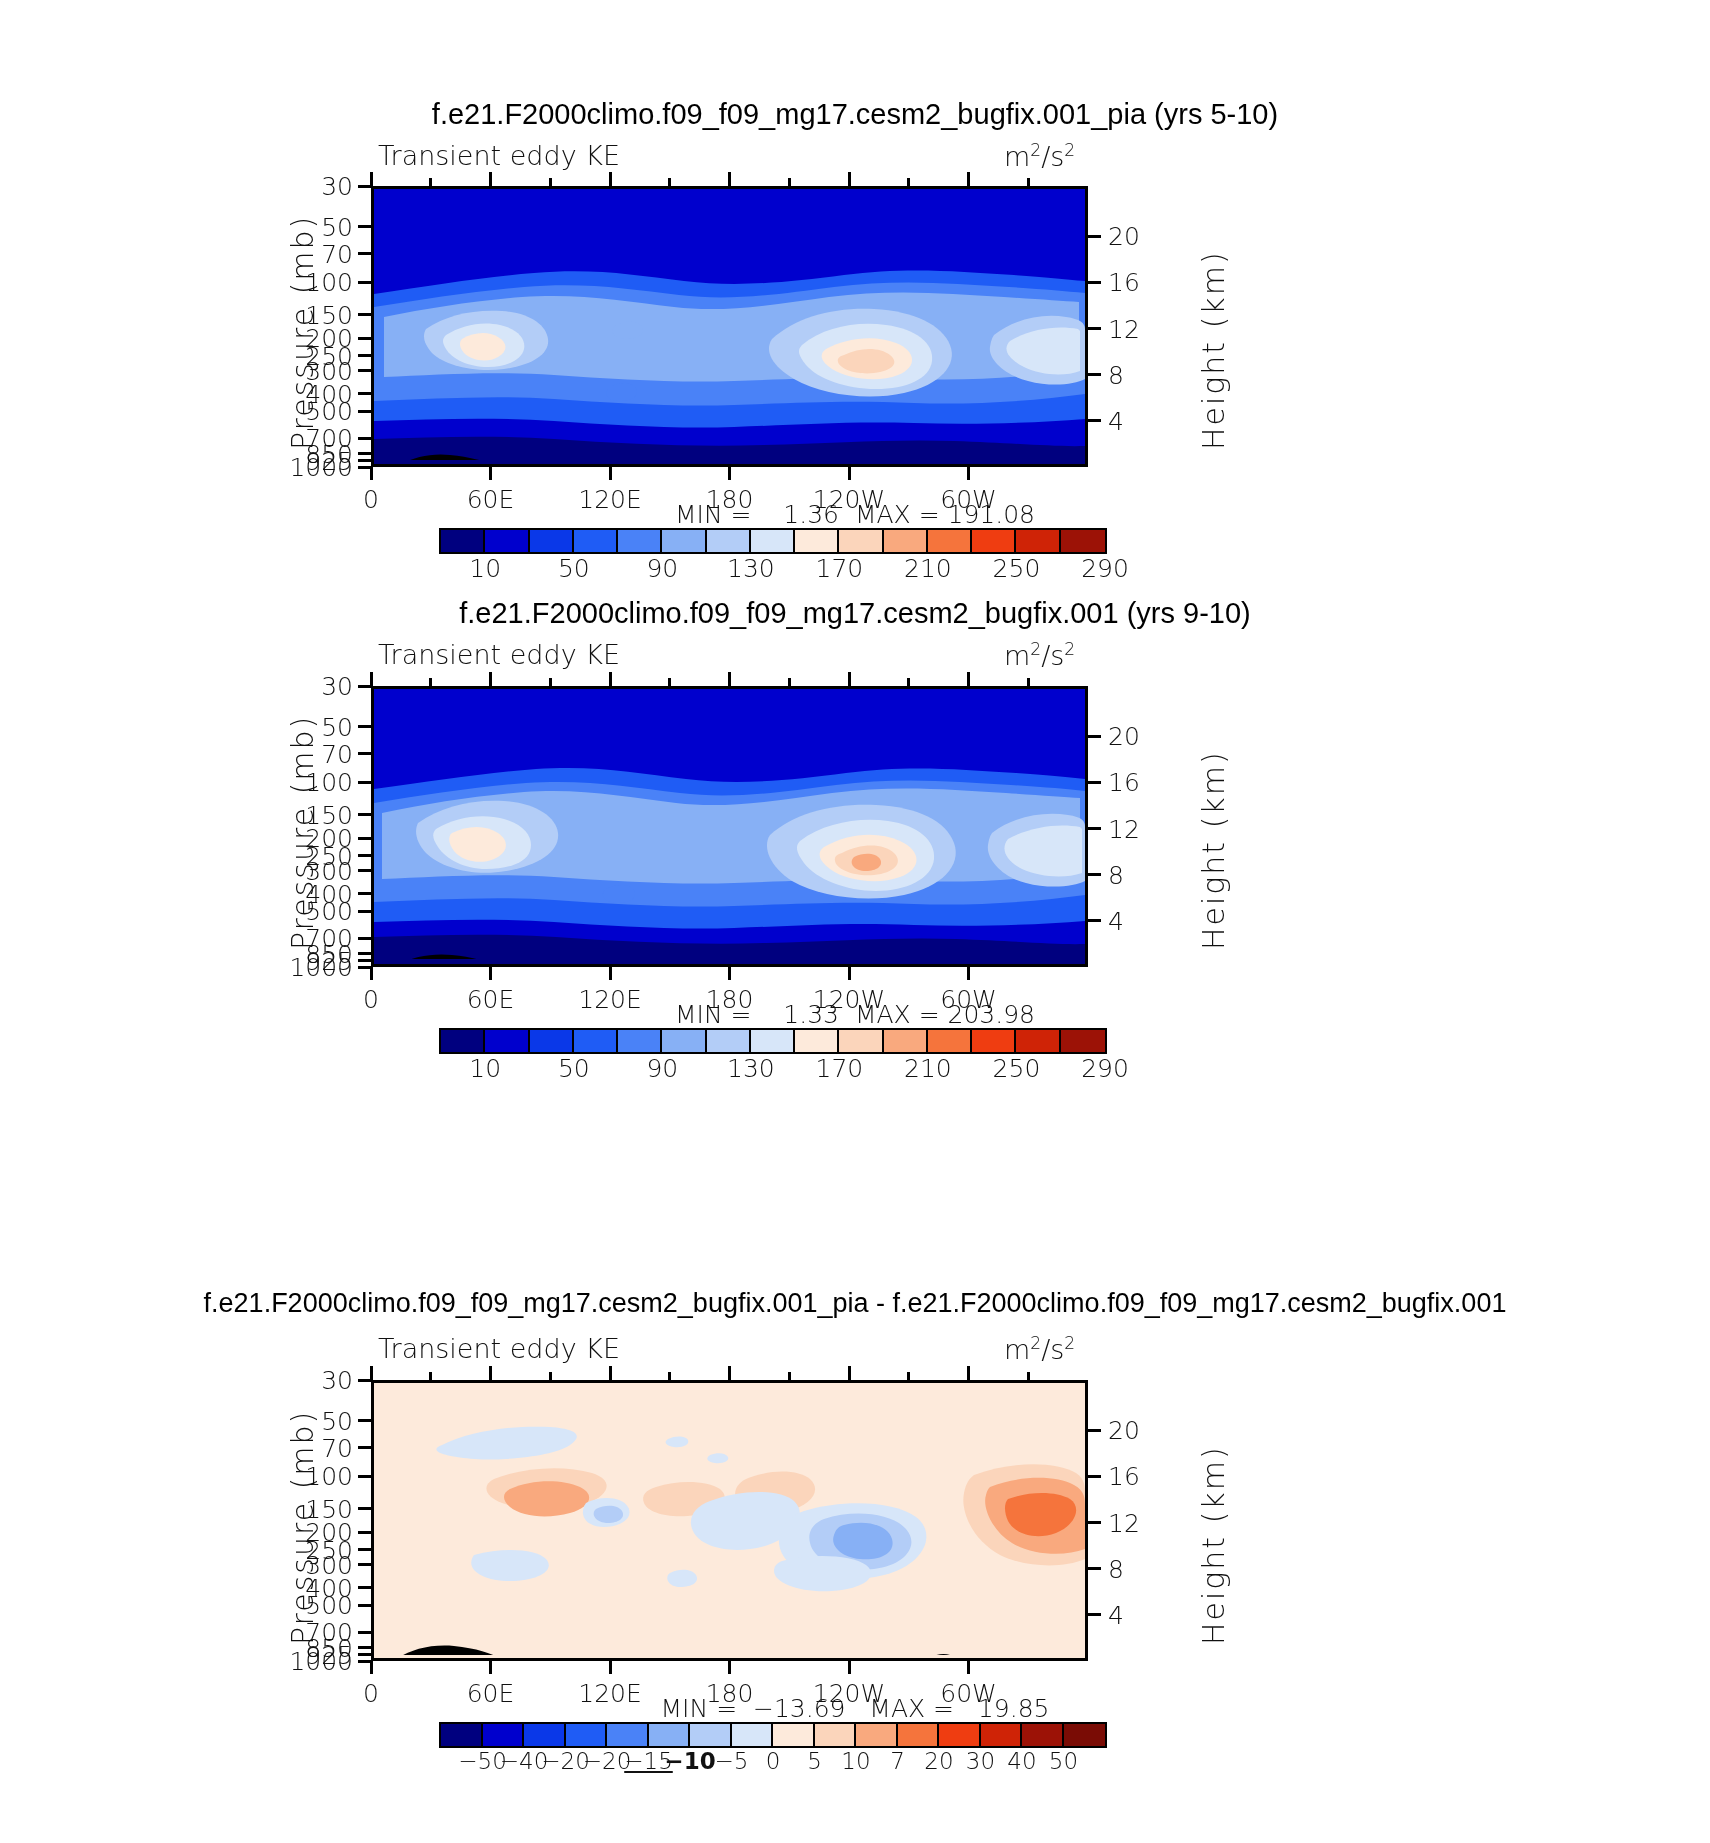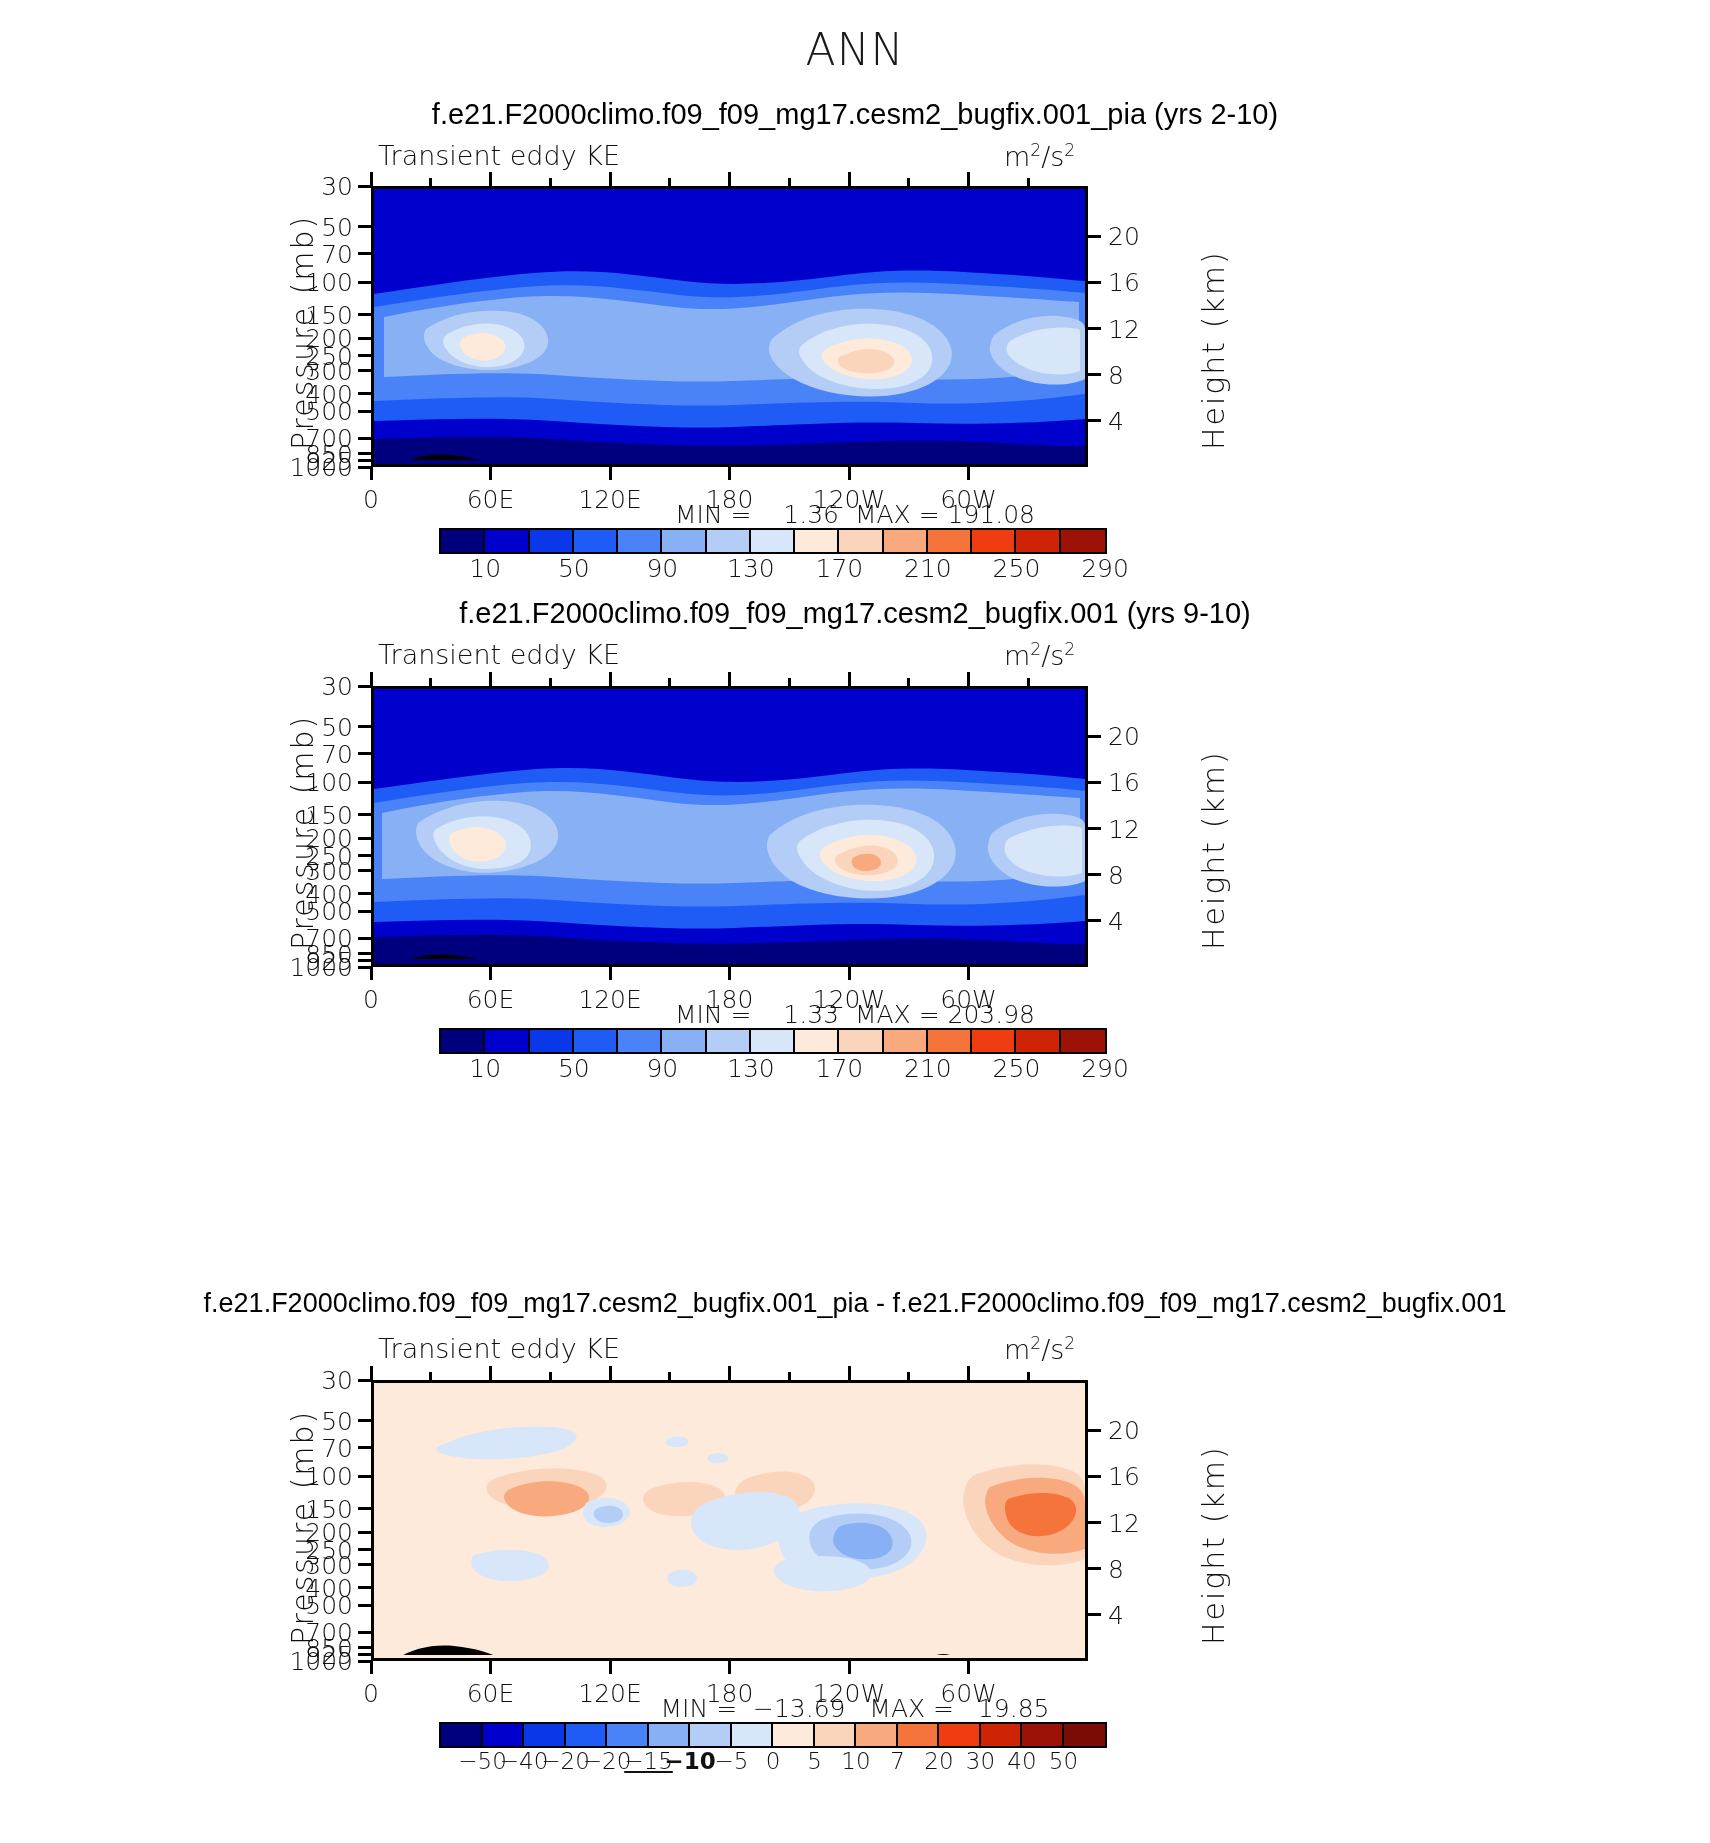--- a/index.html
+++ b/index.html
@@ -38,24 +38,23 @@
   .cbar-cell{height:100%;border-right:2px solid #000;box-sizing:border-box;}
   .cbar-cell:last-child{border-right:none;}
   .cbar-lbl{position:absolute;font-size:25px;font-family:"DejaVu Sans",sans-serif;color:#111;font-weight:300;
             text-align:center;transform:translateX(-50%);white-space:nowrap;}
 </style>
 </head>
 <body>
 
 <div class="fig">
 
-  <div class="season-title">ANN</div>
 
   <div class="panel" id="p1">
-    <div class="case-title" style="top:98px;">f.e21.F2000climo.f09_f09_mg17.cesm2_bugfix.001_pia (yrs 2-10)</div>
+    <div class="case-title" style="top:98px;">f.e21.F2000climo.f09_f09_mg17.cesm2_bugfix.001_pia (yrs 5-10)</div>
     <div class="var-label" style="left:378px;top:140px;">Transient eddy KE</div>
     <div class="units-label" style="left:1004px;top:140px;">m<sup>2</sup>/s<sup>2</sup></div>
 
     <div class="ylab-left" style="left:285px;top:450px;">Pressure (mb)</div>
     <div class="ylab-right" style="left:1196px;top:450px;">Height (km)</div>
 
     <div class="plotbox" id="pb1" style="left:371px;top:186px;width:717px;height:281px;">
       <svg width="711" height="275" viewBox="0 0 711 275" preserveAspectRatio="none">
         <defs>
           <clipPath id="clip1">

